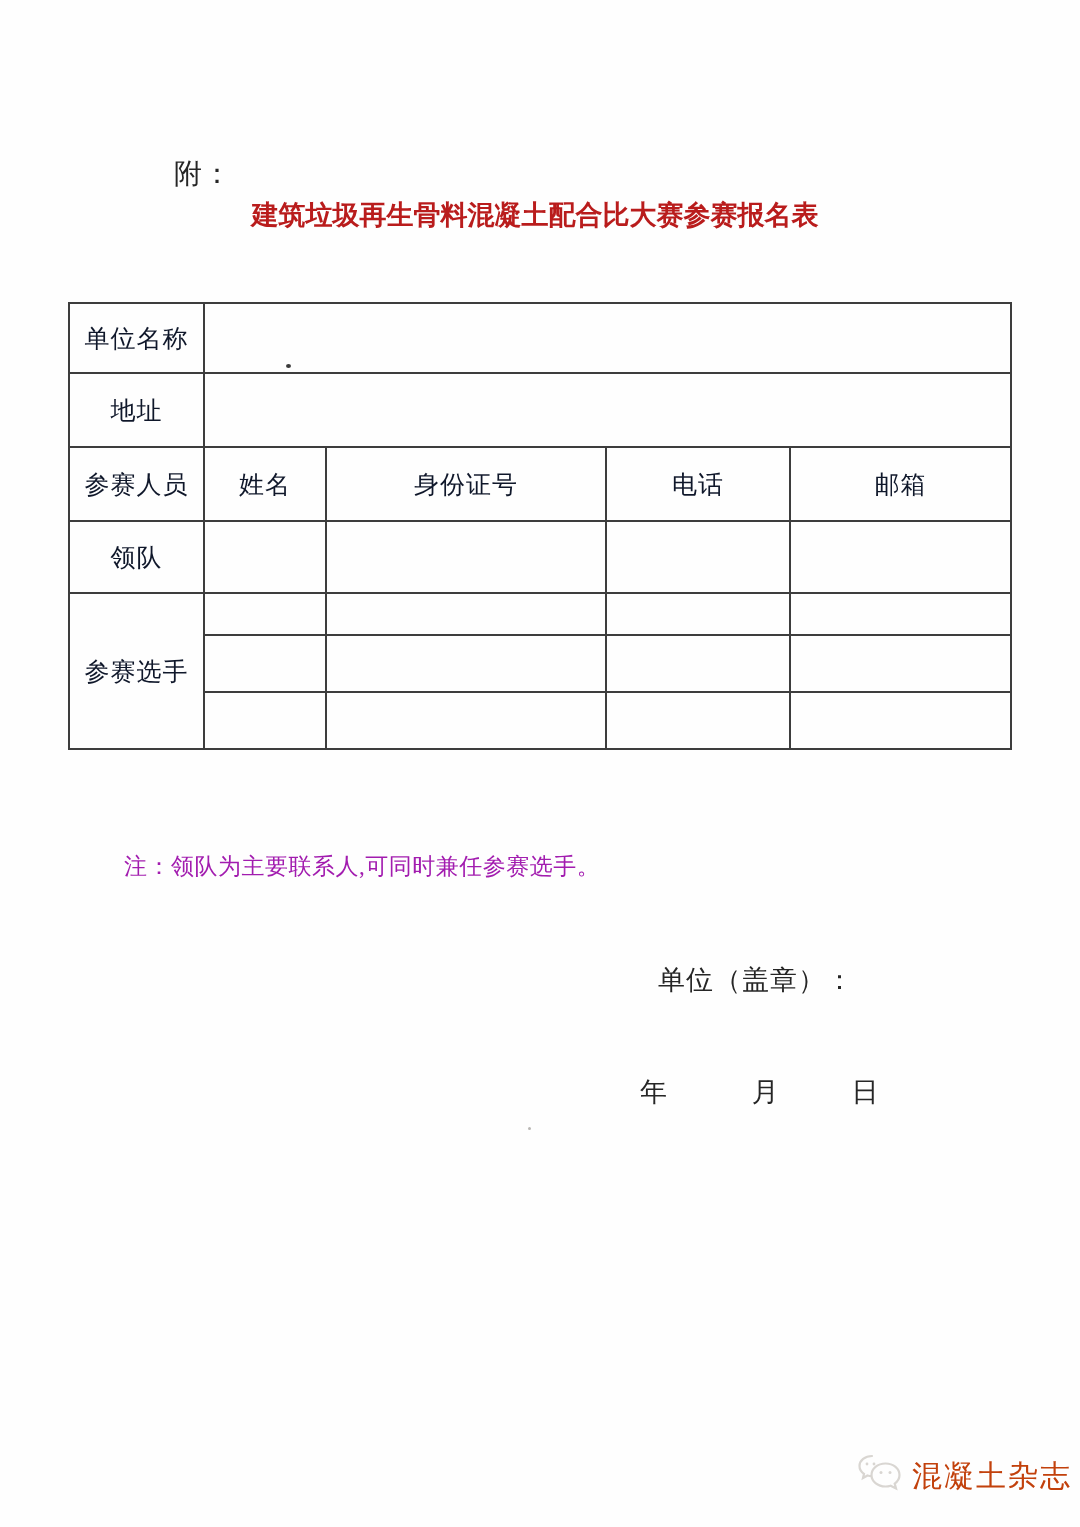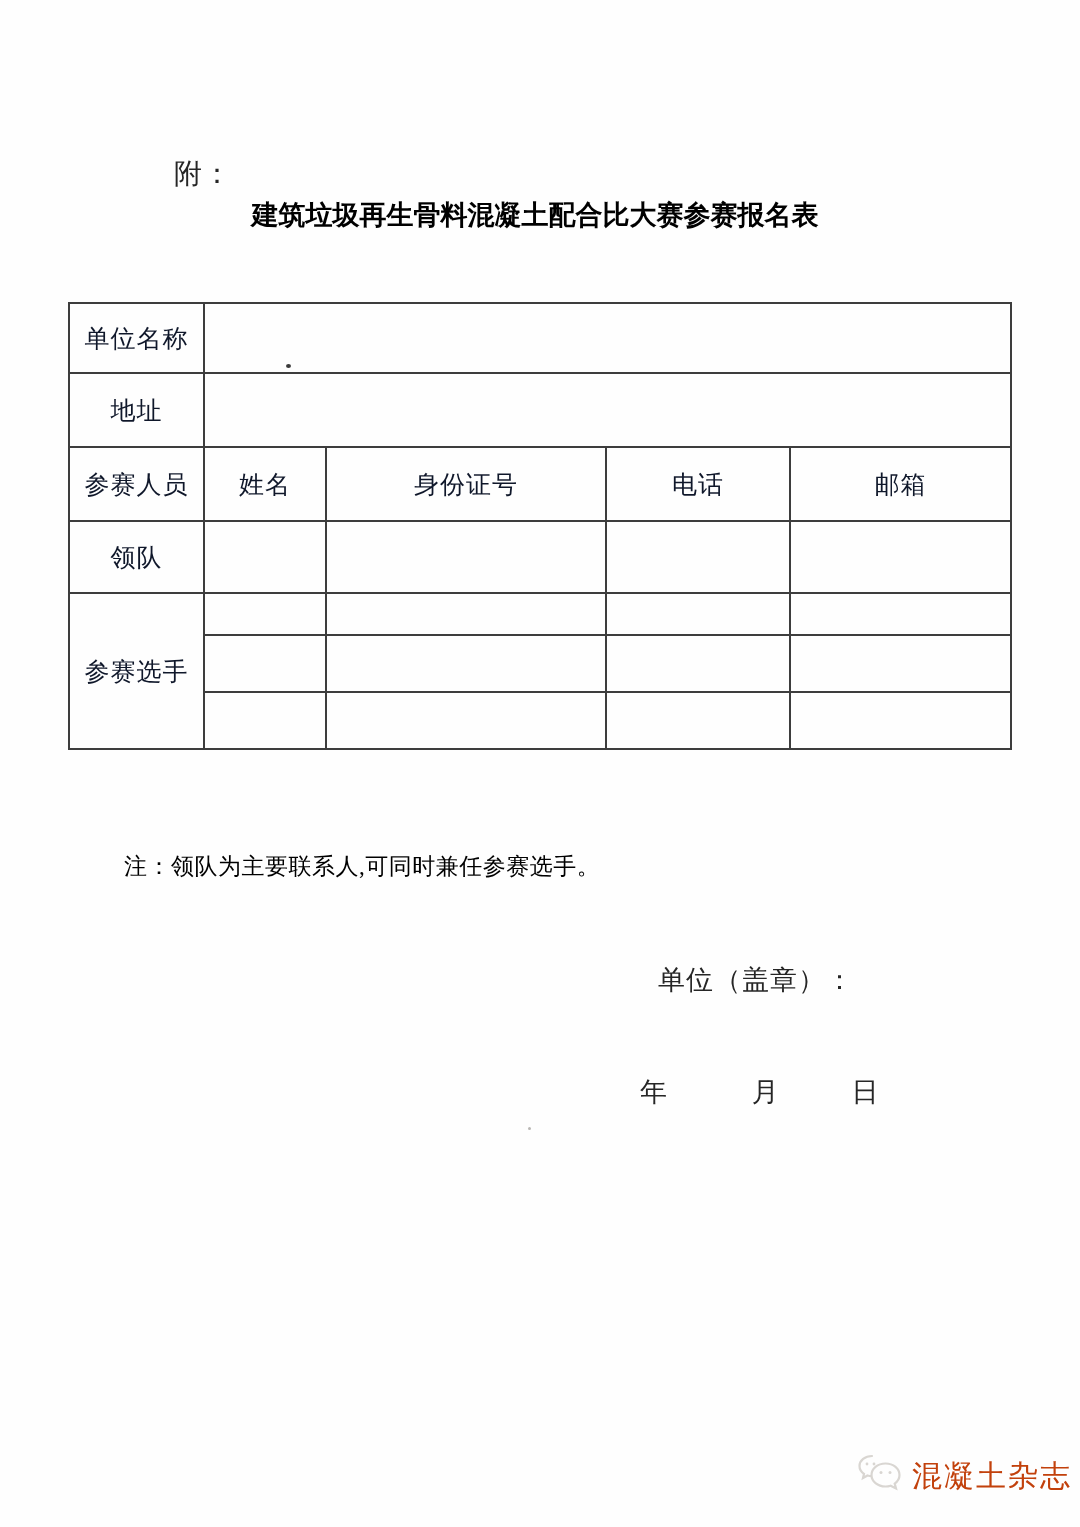--- a/index.html
+++ b/index.html
@@ -23,21 +23,21 @@
   .doc-title {
     position: absolute;
     left: 0;
     right: 10px;
     top: 197px;
     text-align: center;
     font-size: 27px;
     font-weight: bold;
     font-family: "Liberation Sans", "DejaVu Sans", sans-serif;
     letter-spacing: 0px;
-    color: #000000;
+    color: #b91c1c;
   }
   table.form-table {
     position: absolute;
     left: 68px;
     top: 302px;
     width: 942px;
     border-collapse: collapse;
     table-layout: fixed;
   }
   table.form-table td {
@@ -55,21 +55,21 @@
   tr.r4 { height: 72px; }
   tr.r5 { height: 42px; }
   tr.r6 { height: 57px; }
   tr.r7 { height: 57px; }
   .note-line {
     position: absolute;
     left: 124px;
     top: 851px;
     font-size: 23px;
     letter-spacing: 0.5px;
-    color: #000000;
+    color: #a21caf;
   }
   .seal-line {
     position: absolute;
     left: 658px;
     top: 962px;
     font-size: 27px;
     letter-spacing: 1px;
   }
   .date-line {
     position: absolute;

